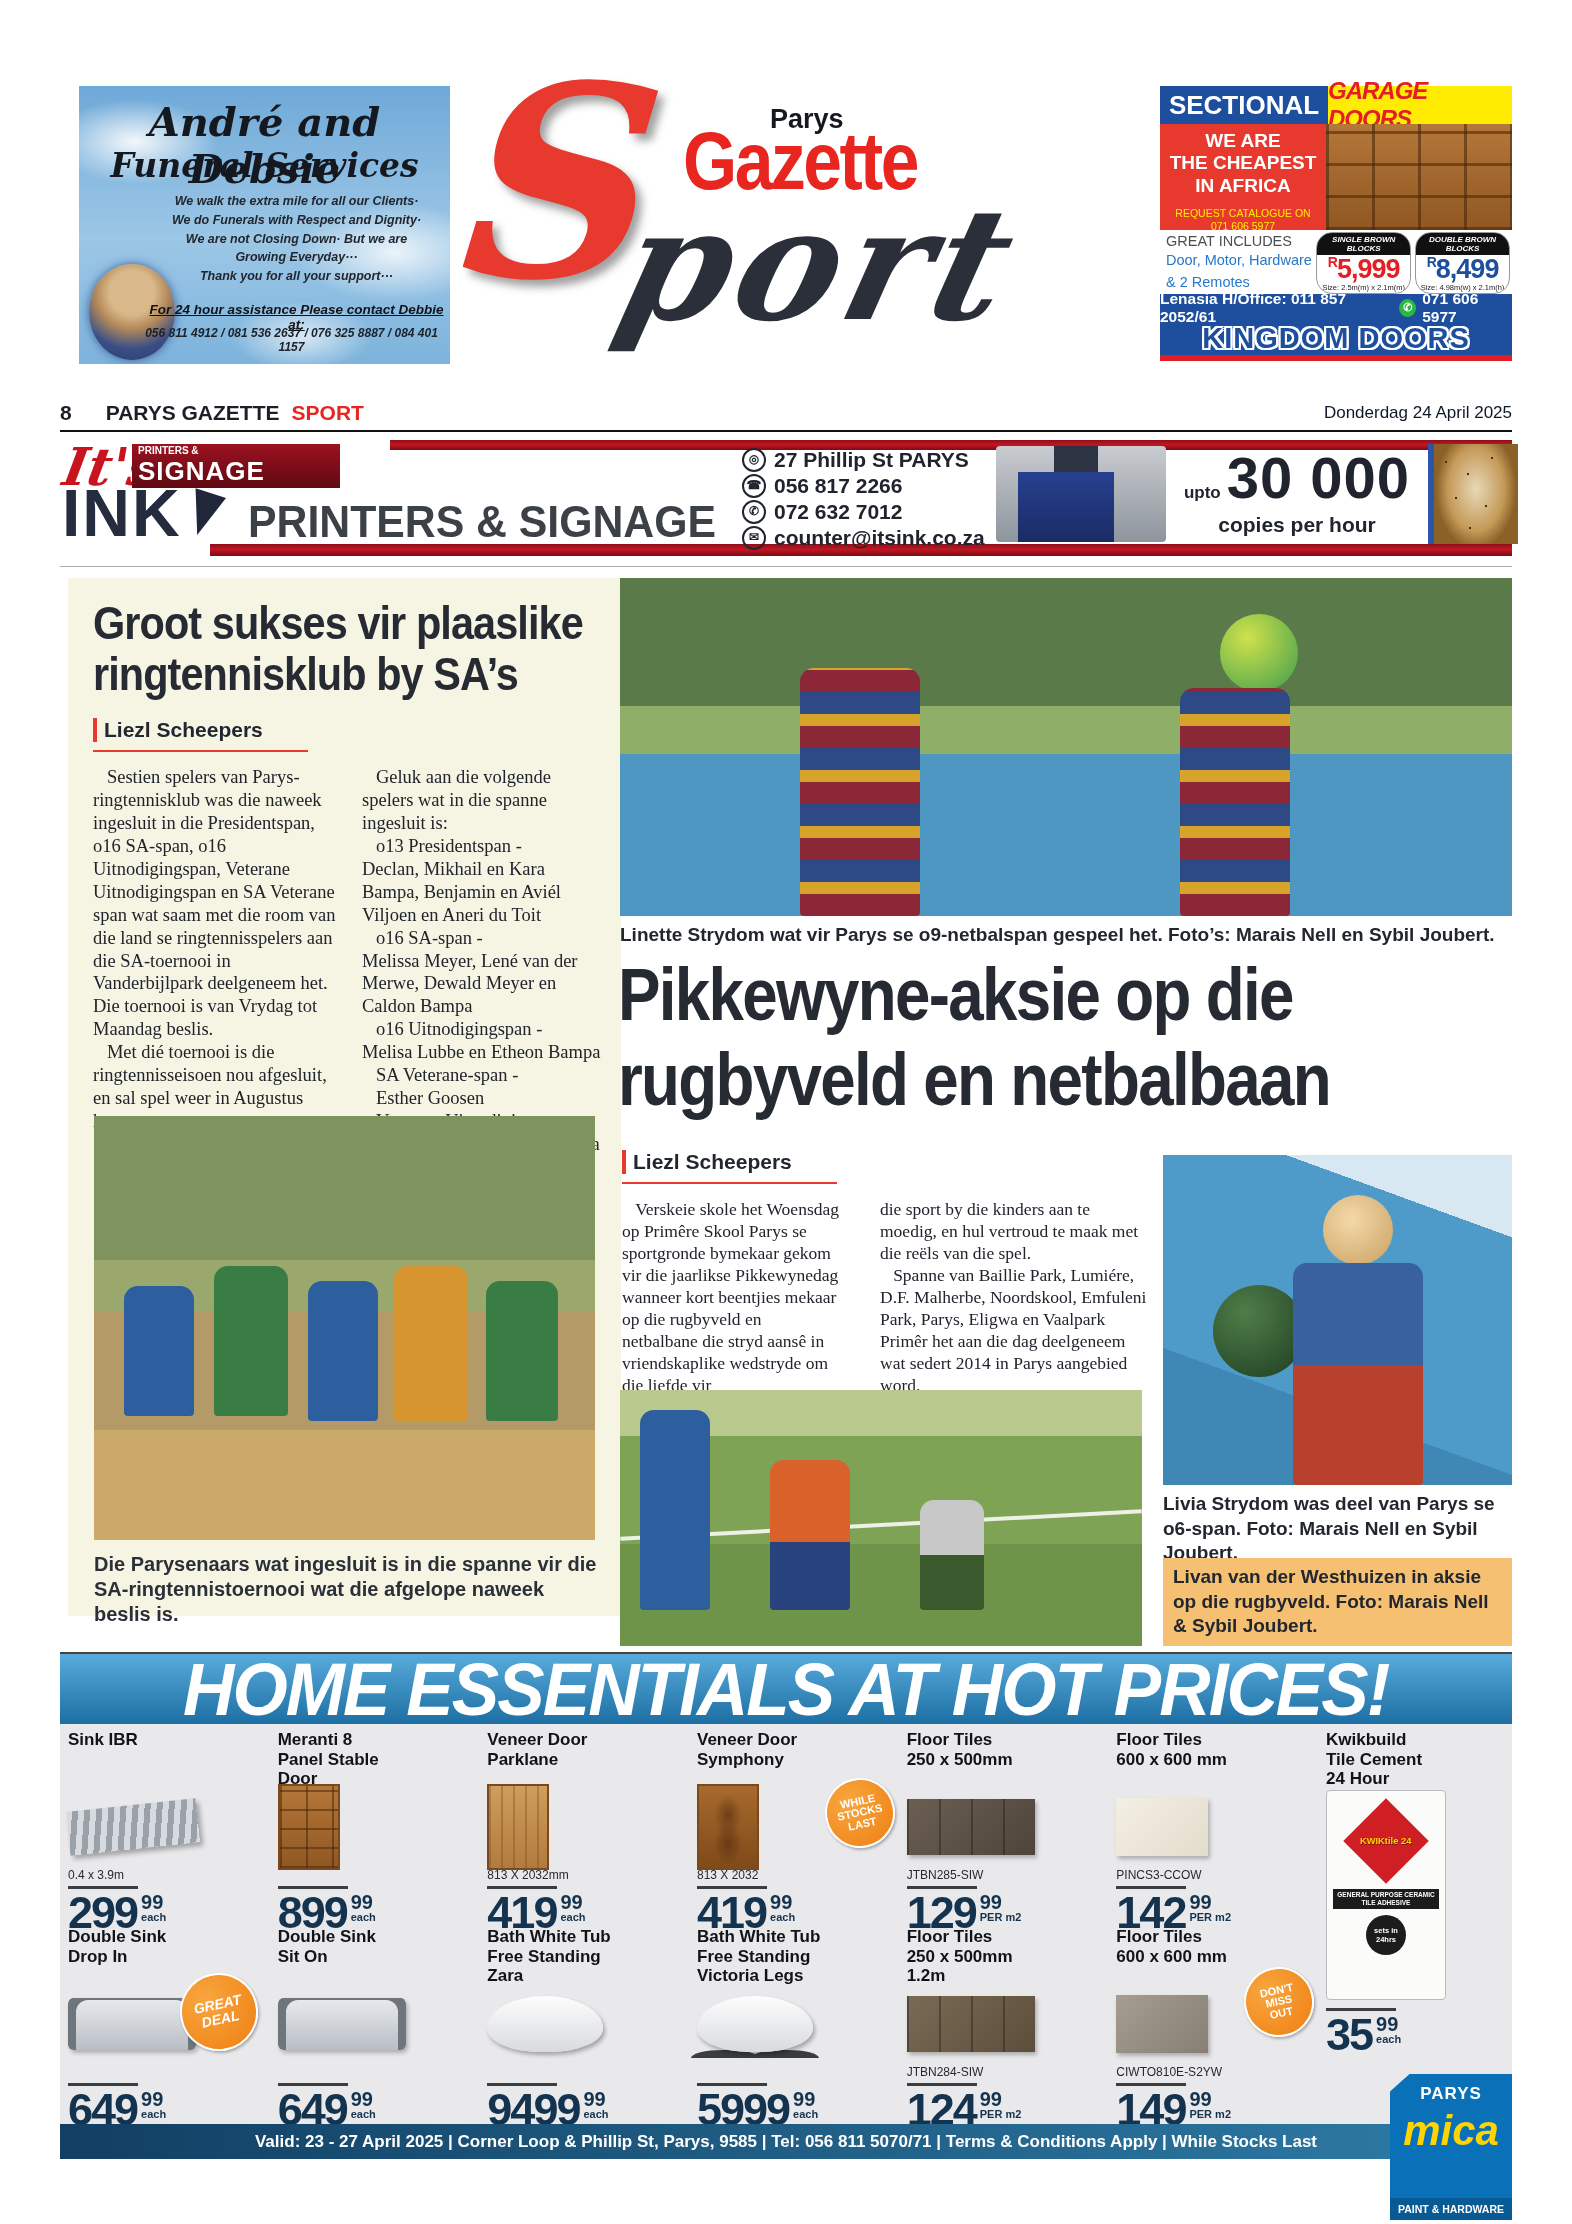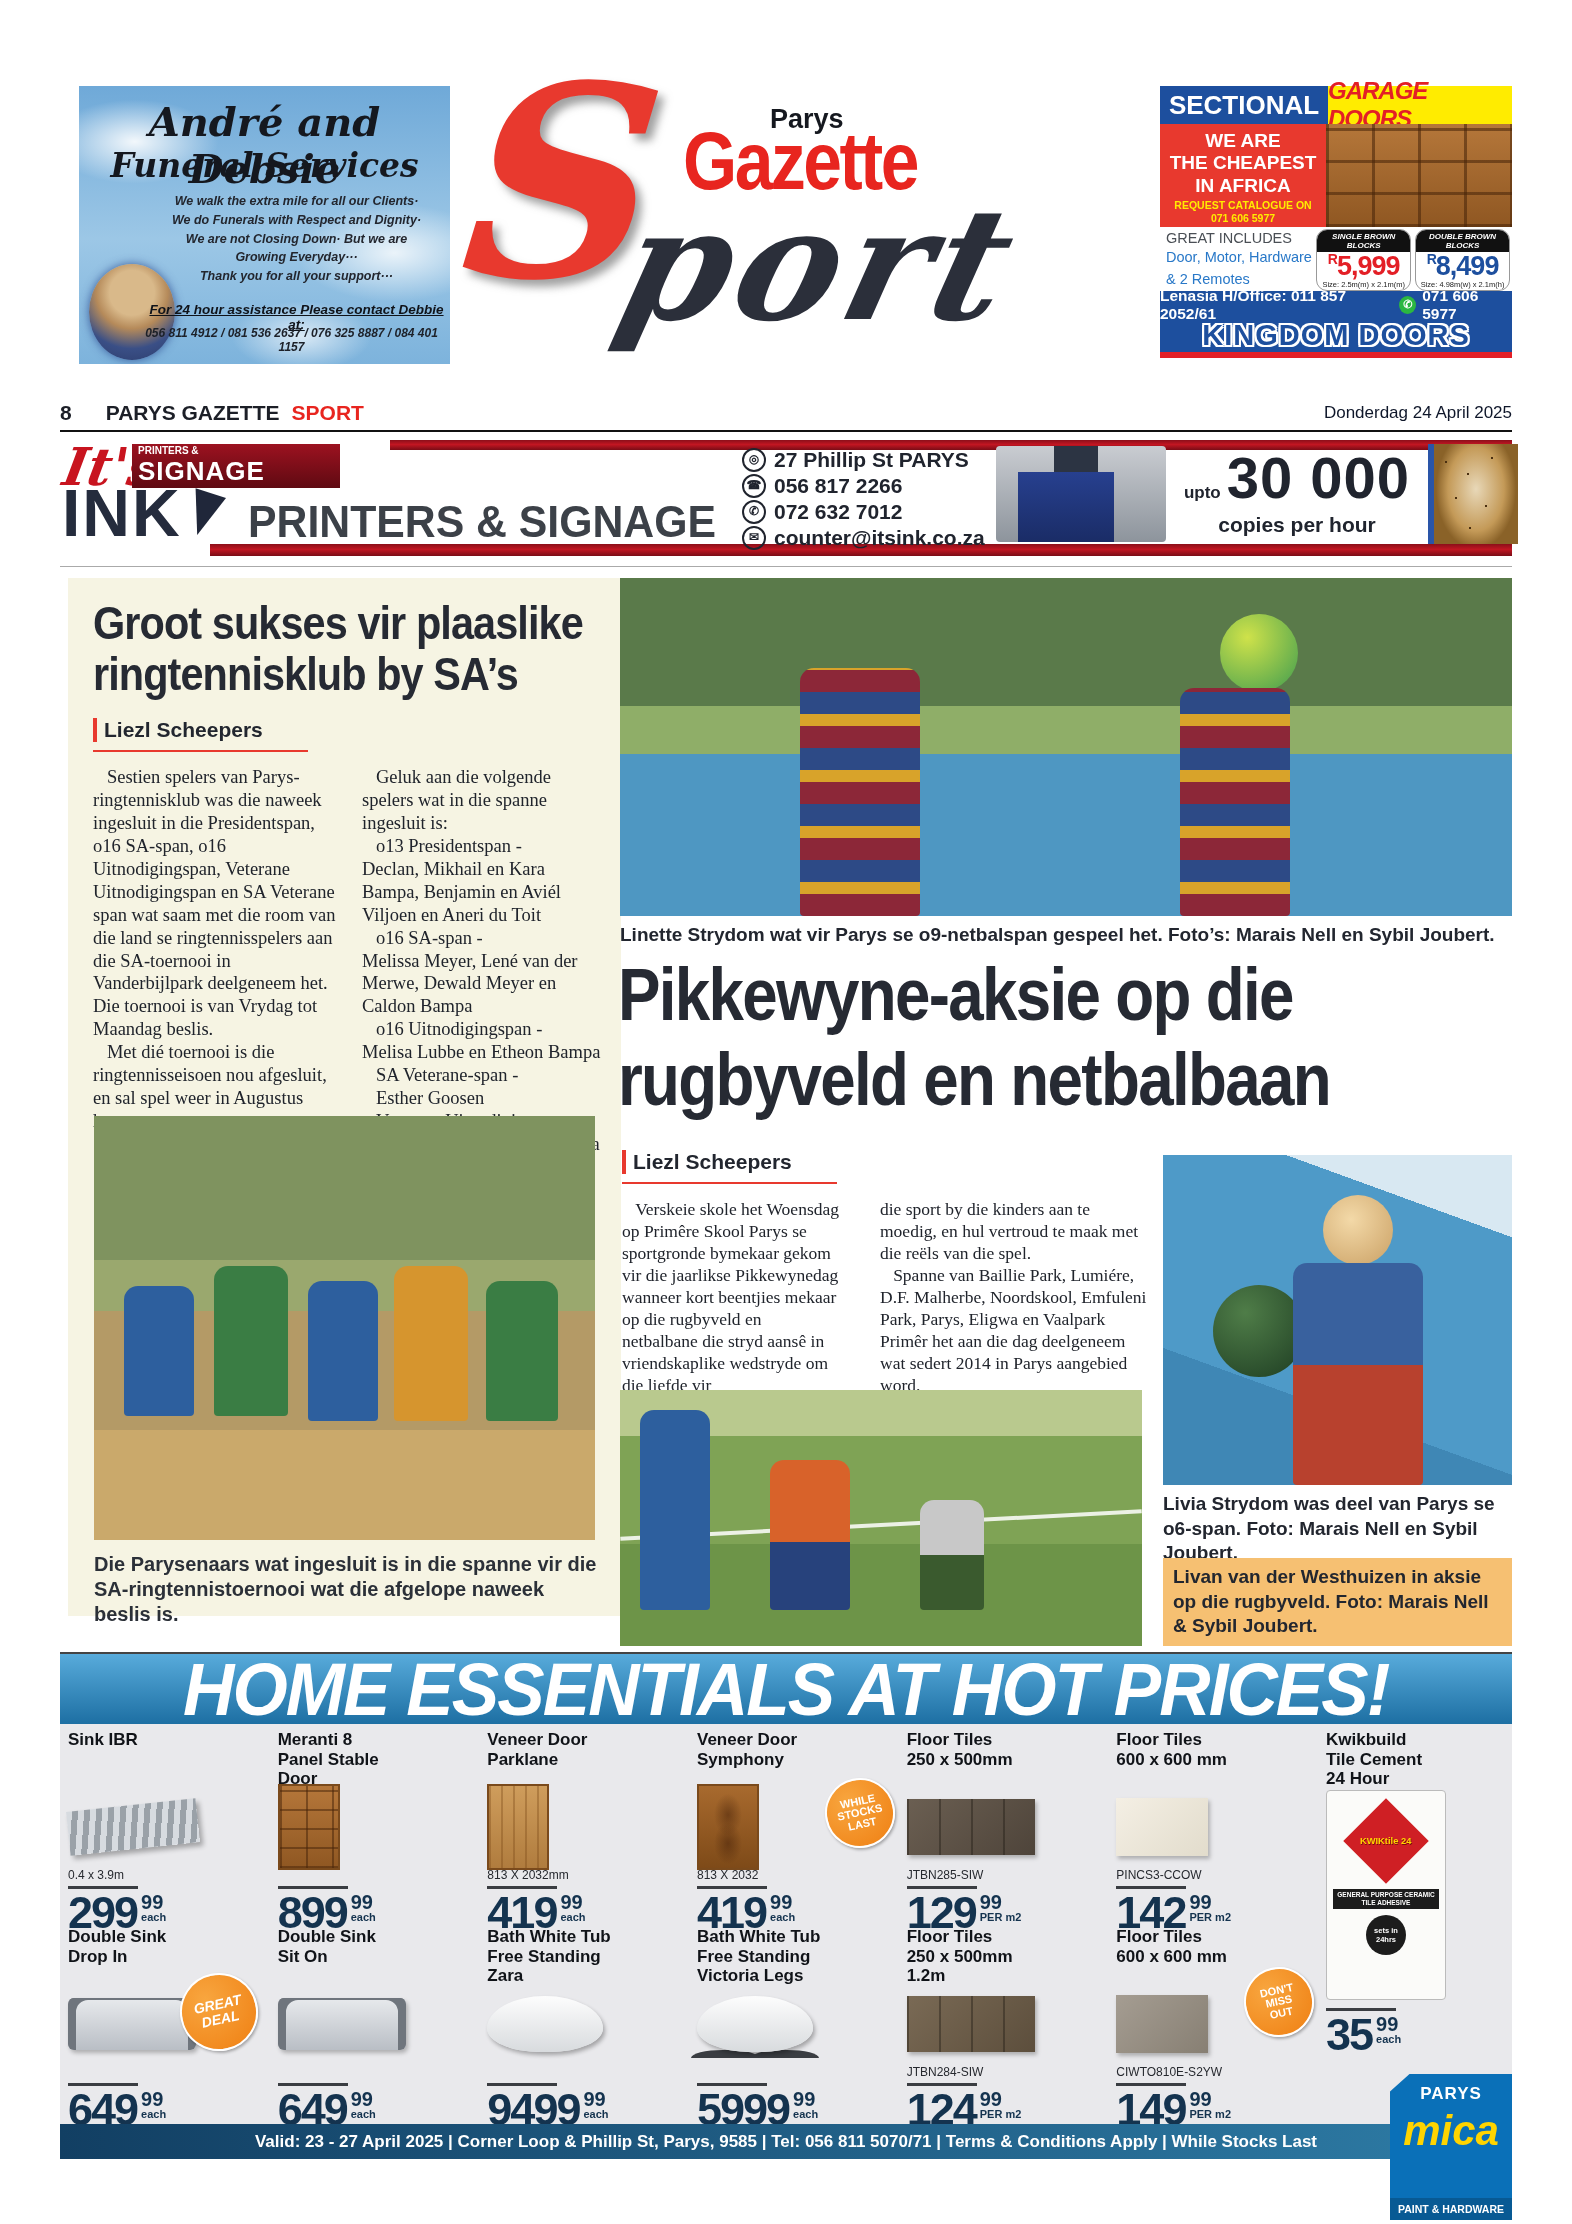--- a/index.html
+++ b/index.html
@@ -31,30 +31,30 @@
   .m-port{left:175px;top:92px;font-family:"DejaVu Serif",serif;font-style:italic;font-weight:bold;font-size:155px;line-height:1.1;color:#2b2f3a;transform:skewX(-14deg);letter-spacing:6px;}
 
   
   #kingdom-ad{left:1160px;top:86px;width:352px;height:272px;display:flex;flex-direction:column;font-family:"Liberation Sans",sans-serif;}
   .k-row1{display:flex;height:38px;}
   .k-sectional{width:168px;background:#1d4f9e;color:#fff;font-weight:bold;font-size:26px;display:flex;align-items:center;justify-content:center;}
   .k-garage{flex:1;background:#ffec00;color:#e31f26;font-weight:bold;font-style:italic;font-size:24px;display:flex;align-items:center;justify-content:center;letter-spacing:-1px;}
   .k-row2{display:flex;height:106px;}
   .k-red{width:166px;background:#e8392e;color:#fff;text-align:center;padding-top:6px;}
   .k-cheap{font-size:19px;font-weight:bold;line-height:1.18;}
-  .k-req{margin-top:2px;font-size:10.5px;font-weight:bold;color:#ffec00;line-height:1.2;}
+  .k-req{margin-top:10px;font-size:10.5px;font-weight:normal;color:#ffec00;line-height:1.2;}
   .k-door{flex:1;background:
     repeating-linear-gradient(90deg,rgba(70,35,8,.55) 0 3px,transparent 3px 46px),
     repeating-linear-gradient(0deg,rgba(70,35,8,.55) 0 3px,transparent 3px 32px),
     linear-gradient(180deg,#b5773a,#8f5722);}
   .k-row3{height:66px;background:#fff;display:flex;}
   .k-includes{width:150px;padding:3px 0 0 6px;}
   .k-inc-t{font-size:14.5px;color:#4a4f55;}
   .k-inc-i{font-size:14.5px;color:#2878c8;line-height:1.55;}
-  .k-offer{width:94px;margin:2px 2px 0 2px;border:1px solid #999;border-radius:11px;background:#fff;overflow:hidden;text-align:center;}
+  .k-offer{width:94px;margin:2px 2px 0 2px;border:1px solid #999;border-radius:16px;background:#fff;overflow:hidden;text-align:center;}
   .k-off-h{background:#111;color:#fff;font-size:8px;font-weight:bold;font-style:italic;padding:2px 0;}
   .k-off-p{font-size:27px;font-weight:bold;line-height:1.05;letter-spacing:-1px;}
   .k-off-p .r{font-size:14px;vertical-align:top;}
   .p-red{color:#e31f26;} .p-blue{color:#1d4f9e;}
   .k-off-s{font-size:7.5px;color:#222;}
   .k-row4{height:28px;background:#1d4f9e;color:#fff;font-weight:bold;font-size:15.5px;display:flex;align-items:center;justify-content:center;gap:6px;}
   .k-row5{height:34px;background:#1d4f9e;border-bottom:6px solid #e31f26;display:flex;align-items:center;justify-content:center;}
   .k-brand{font-size:29px;font-weight:bold;color:#1d4f9e;letter-spacing:1px;
     text-shadow:-2px 0 0 #fff,2px 0 0 #fff,0 -2px 0 #fff,0 2px 0 #fff,-2px -2px 0 #fff,2px 2px 0 #fff,-2px 2px 0 #fff,2px -2px 0 #fff;}
   .wa{width:18px;height:18px;border-radius:50%;background:#2bb741;color:#fff;font-size:11px;display:inline-flex;align-items:center;justify-content:center;}

